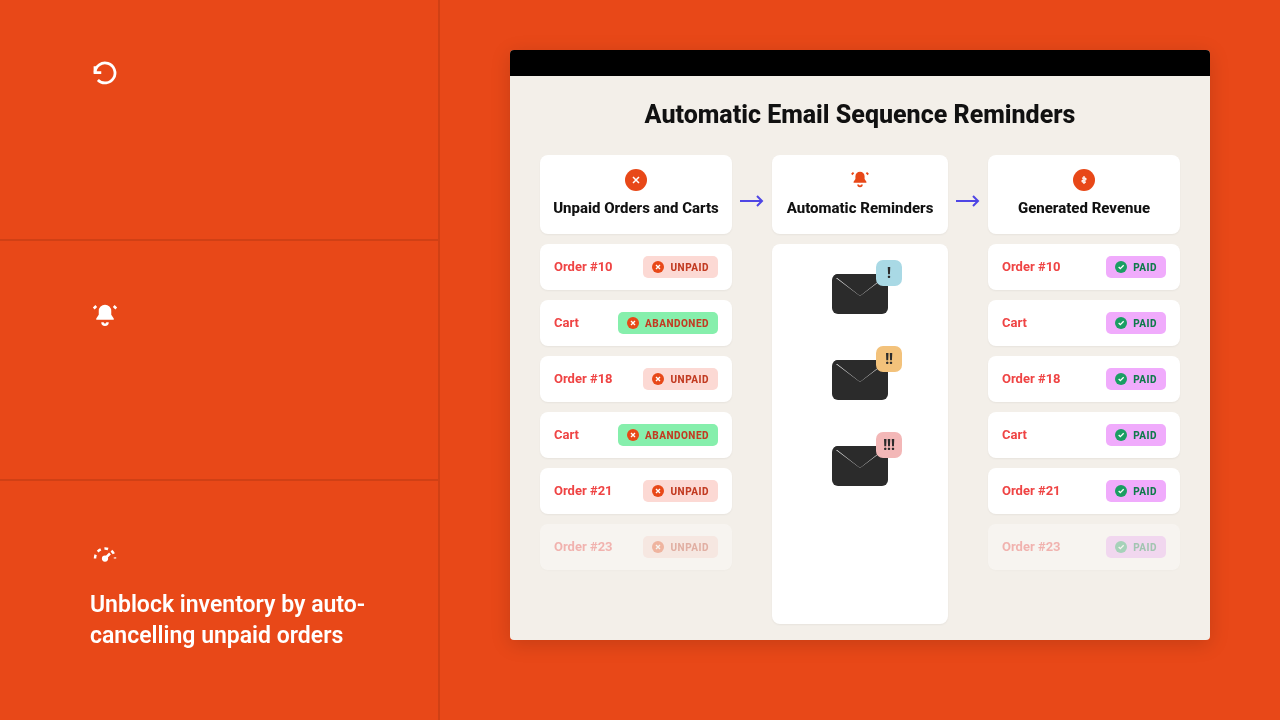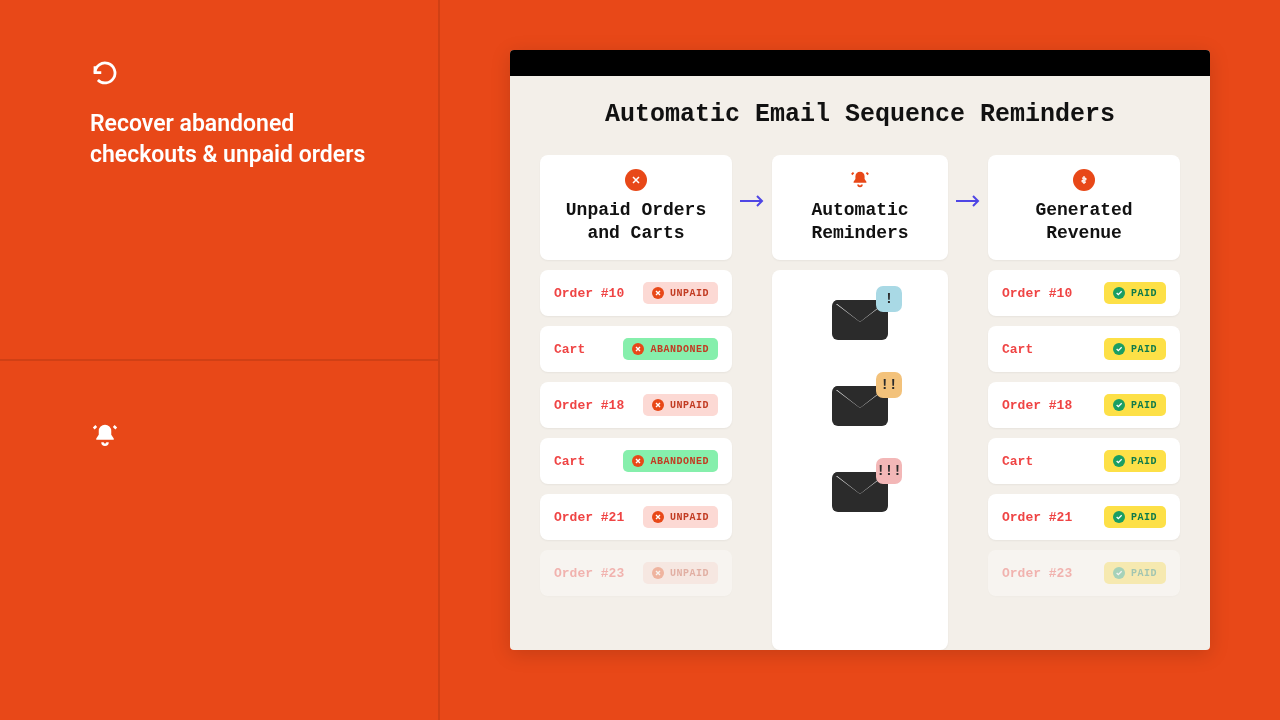--- a/index.html
+++ b/index.html
@@ -7,33 +7,33 @@
   body { background: #e84818; display: flex; }
   .sidebar { width: 438px; height: 720px; display: flex; flex-direction: column; color: #fff; }
   .feature { flex: 1; padding: 60px 50px 0 90px; border-bottom: 2px solid rgba(0,0,0,0.1); position: relative; }
   .feature:last-child { border-bottom: none; }
   .feature .icon { width: 30px; height: 30px; margin-bottom: 18px; }
   .feature .label { font-size: 23px; font-weight: 600; line-height: 1.35; }
   .divider-v { width: 2px; height: 720px; background: rgba(0,0,0,0.1); }
   .right { flex: 1; display: flex; align-items: flex-start; justify-content: center; padding-top: 50px; }
   .panel { width: 700px; background: #f3efe9; border-radius: 4px; overflow: hidden; box-shadow: 0 4px 20px rgba(0,0,0,0.15); }
   .panel-top { height: 26px; background: #000; }
-  .panel-body { padding: 24px 30px 0 30px; font-family: Liberation Mono, monospace; }
+  .panel-body { padding: 24px 30px 16px 30px; }
   .panel-title { text-align: center; font-size: 25px; font-weight: 800; color: #111; margin-bottom: 26px; }
   .flow { display: flex; align-items: flex-start; justify-content: space-between; }
   .col { width: 192px; display: flex; flex-direction: column; gap: 10px; }
   .col-head { background: #fff; border-radius: 8px; padding: 14px 10px 16px 10px; text-align: center; box-shadow: 0 1px 2px rgba(0,0,0,0.05); }
   .col-head .hicon { width: 22px; height: 22px; margin: 0 auto 8px auto; }
-  .col-head .htitle { font-size: 18px; font-weight: 800; color: #111; line-height: 1.25; }
+  .col-head .htitle { font-size: 15px; font-weight: 800; color: #111; line-height: 1.25; }
   .row { background: #fff; border-radius: 8px; padding: 12px 14px; display: flex; align-items: center; justify-content: space-between; box-shadow: 0 1px 2px rgba(0,0,0,0.05); }
   .row .name { font-size: 13px; font-weight: 700; color: #ef4444; }
   .badge { display: inline-flex; align-items: flex-end; gap: 6px; font-size: 10px; font-weight: 800; letter-spacing: 0.5px; padding: 5px 9px; border-radius: 5px; }
   .badge-unpaid { background: #fcd9d4; color: #c23b22; }
   .badge-ab { background: #86efac; color: #c23b22; }
-  .badge-paid { background: #fde047; color: #0f7a4b; }
+  .badge-paid { background: #f0abfc; color: #0f7a4b; }
   .badge .dot { width: 12px; height: 12px; border-radius: 50%; display: inline-flex; align-items: center; justify-content: center; }
   .badge-unpaid .dot, .badge-ab .dot { background: #e84818; }
   .badge-paid .dot { background: #1a9e63; }
   .badge .dot svg { width: 8px; height: 8px; display:block; }
   .fade { opacity: 0.35; }
   .arrow { width: 30px; display: flex; align-items: center; justify-content: center; padding-top: 38px; color: #4f46e5; }
   .mid-col { width: 176px; display: flex; flex-direction: column; gap: 10px; }
   .mid-body { background: #fff; border-radius: 8px; padding: 30px 10px 40px 10px; display:flex; flex-direction:column; align-items:center; gap: 46px; box-shadow: 0 1px 2px rgba(0,0,0,0.05); min-height: 380px; }
   .mail { position: relative; width: 56px; height: 40px; }
   .mail .env { width: 56px; height: 40px; background: #2b2b2b; border-radius: 6px; position: relative; overflow: hidden; }
@@ -50,30 +50,39 @@
 <body>
 
 <div class="sidebar">
   <div class="feature">
     <div class="icon">
       <svg viewBox="0 0 24 24" fill="none" stroke="#fff" stroke-width="2.2">
           <path d="M4 5v5h5"></path>
           <path d="M4 10a8 8 0 1 1 2.3 6"></path>
         </svg>
     </div>
-    <div class="label">Recover abandoned checkouts &amp; unpaid orders</div>
   </div>
   <div class="feature">
     <div class="icon">
       <svg viewBox="0 0 24 24" fill="#fff">
           <path d="M12 3a5 5 0 0 0-5 5v3l-2 3v1h14v-1l-2-3V8a5 5 0 0 0-5-5z"></path>
           <path d="M10 17a2 2 0 0 0 4 0" stroke="#fff" stroke-width="2" fill="none"></path>
           <path d="M5 4l-2 2M19 4l2 2" stroke="#fff" stroke-width="2"></path>
         </svg>
     </div>
+  </div>
+  <div class="feature">
+    <div class="icon">
+      <svg viewBox="0 0 24 24" fill="none" stroke="#fff" stroke-width="2">
+          <path d="M4 14a8 8 0 1 1 16 0" stroke-dasharray="3 3"></path>
+          <path d="M12 14l4-4"></path>
+          <circle cx="12" cy="14" r="1.5" fill="#fff"></circle>
+        </svg>
+    </div>
+    <div class="label">Unblock inventory by auto-cancelling unpaid orders</div>
   </div>
 </div>
 
 <div class="divider-v"></div>
 
 <div class="right">
   <div class="panel">
     <div class="panel-top"></div>
     <div class="panel-body">
       <div class="panel-title">Automatic Email Sequence Reminders</div>

